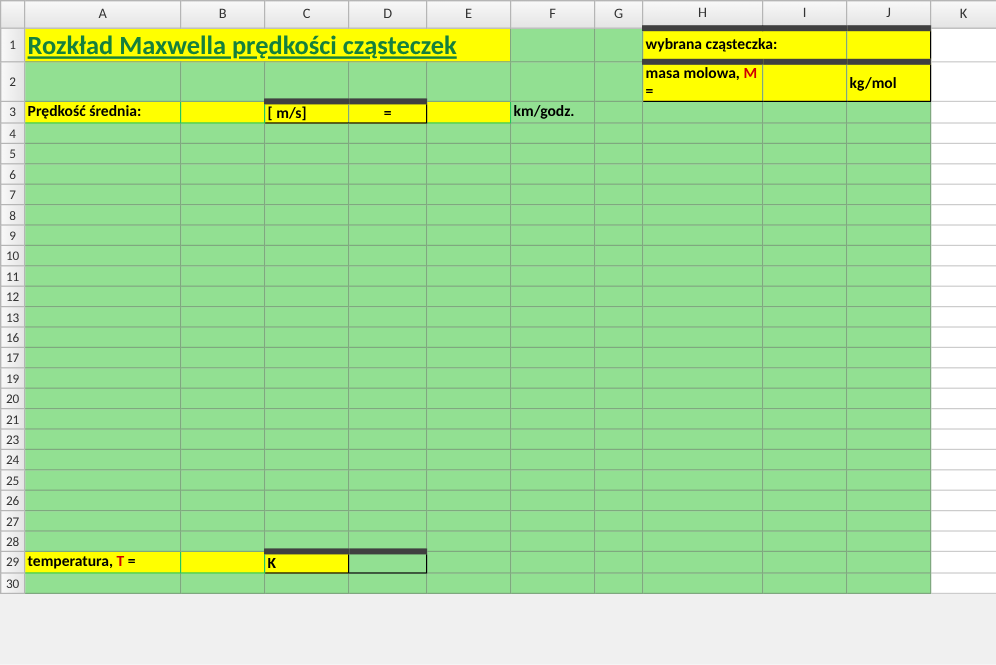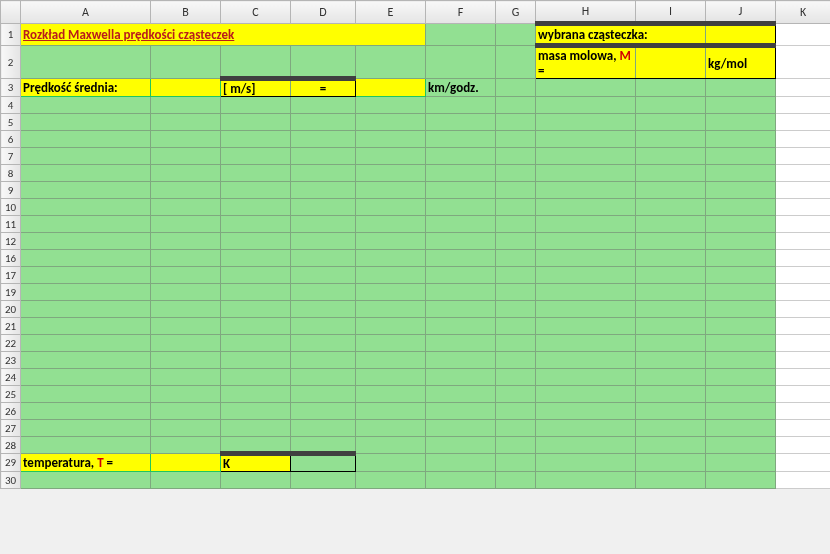--- a/index.html
+++ b/index.html
@@ -5,21 +5,21 @@
 body{margin:0;font-family:Calibri,Arial,sans-serif;font-size:13px;background:#fff;color:#000;overflow:hidden}
 .sheet{position:relative;width:830px;height:554px;background:#f0f0f0}
 table{border-collapse:collapse;table-layout:fixed;width:100%}
 col.rh{width:20px}col.cA{width:130px}col.cB{width:70px}col.cC{width:70px}col.cD{width:65px}col.cE{width:70px}col.cF{width:70px}col.cG{width:40px}col.cH{width:100px}col.cI{width:70px}col.cJ{width:70px}col.cK{width:55px}
 .colhdr th{background:linear-gradient(#f8f8f8,#e4e4e4);border:1px solid #b5b5b5;font-weight:400;font-size:12px;color:#333;height:18px;text-align:center}
 .rowhdr{background:linear-gradient(to right,#f8f8f8,#e4e4e4);border:1px solid #b5b5b5;font-size:11px;color:#333;text-align:center;vertical-align:middle}
 td{border:1px solid #7fa87f;height:17px;padding:0 2px;vertical-align:middle;background:#92e092;box-sizing:border-box}
 .yl{background:#ffff00}
 .blk{border:1px solid #22c55e}
 .brt{border-top:5px solid #404040}.brb{border-bottom:1px solid #000}.brl{border-left:1px solid #000}.brr{border-right:1px solid #000}
-.title{color:#b91c1c;text-decoration:underline;font-weight:700;font-size:13px;white-space:nowrap}
+.title{color:#15803d;text-decoration:underline;font-weight:700;font-size:22px;white-space:nowrap}
 .b{font-weight:700}
 .red{color:#d00000}
 .center{text-align:center}
 tr.r1 td{height:22px}
 </style>
 </head>
 <body>
 
 <div class="sheet">
 <table>
@@ -215,20 +215,34 @@
           <td></td>
           <td></td>
           <td></td>
           <td></td>
           <td></td>
           <td></td>
           <td></td>
           <td style="background:#fff;border:1px solid #ccc"></td>
         </tr>
 <tr>
+          <td class="rowhdr">13</td>
+          <td></td>
+          <td></td>
+          <td></td>
+          <td></td>
+          <td></td>
+          <td></td>
+          <td></td>
+          <td></td>
+          <td></td>
+          <td></td>
+          <td style="background:#fff;border:1px solid #ccc"></td>
+        </tr>
+<tr>
           <td class="rowhdr">16</td>
           <td></td>
           <td></td>
           <td></td>
           <td></td>
           <td></td>
           <td></td>
           <td></td>
           <td></td>
           <td></td>
@@ -272,34 +286,20 @@
           <td></td>
           <td></td>
           <td></td>
           <td></td>
           <td></td>
           <td></td>
           <td style="background:#fff;border:1px solid #ccc"></td>
         </tr>
 <tr>
           <td class="rowhdr">21</td>
-          <td></td>
-          <td></td>
-          <td></td>
-          <td></td>
-          <td></td>
-          <td></td>
-          <td></td>
-          <td></td>
-          <td></td>
-          <td></td>
-          <td style="background:#fff;border:1px solid #ccc"></td>
-        </tr>
-<tr>
-          <td class="rowhdr">22</td>
           <td></td>
           <td></td>
           <td></td>
           <td></td>
           <td></td>
           <td></td>
           <td></td>
           <td></td>
           <td></td>
           <td></td>

